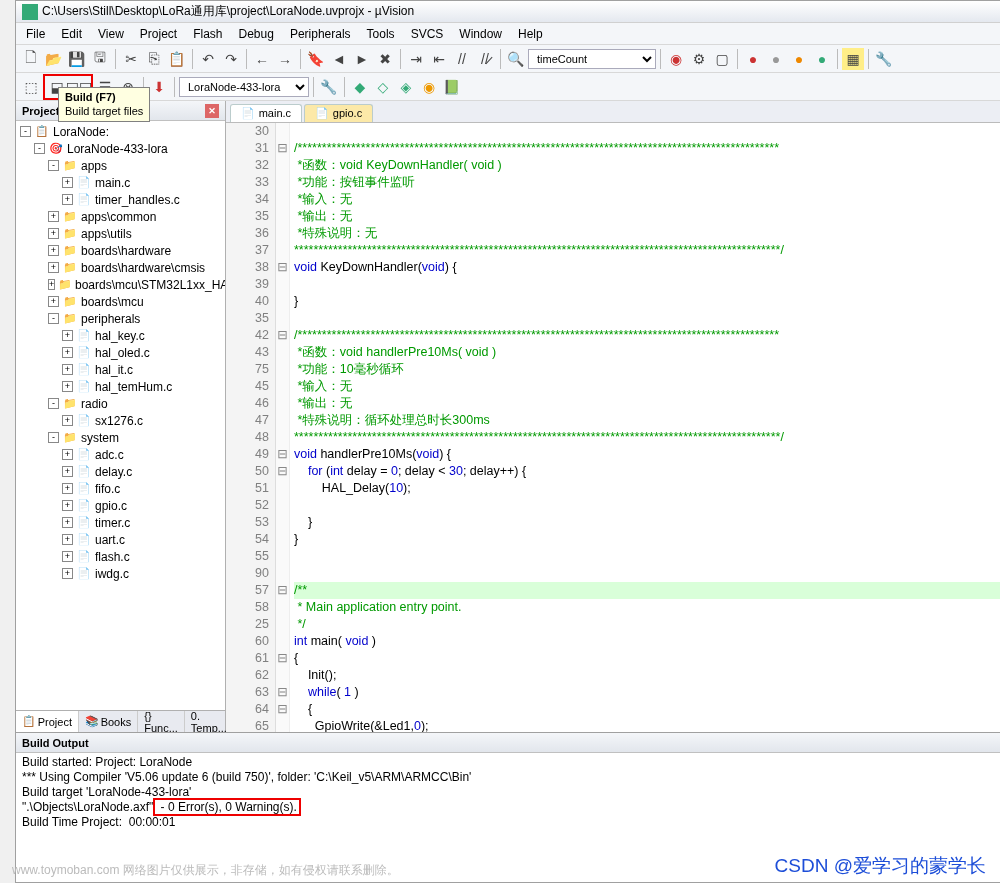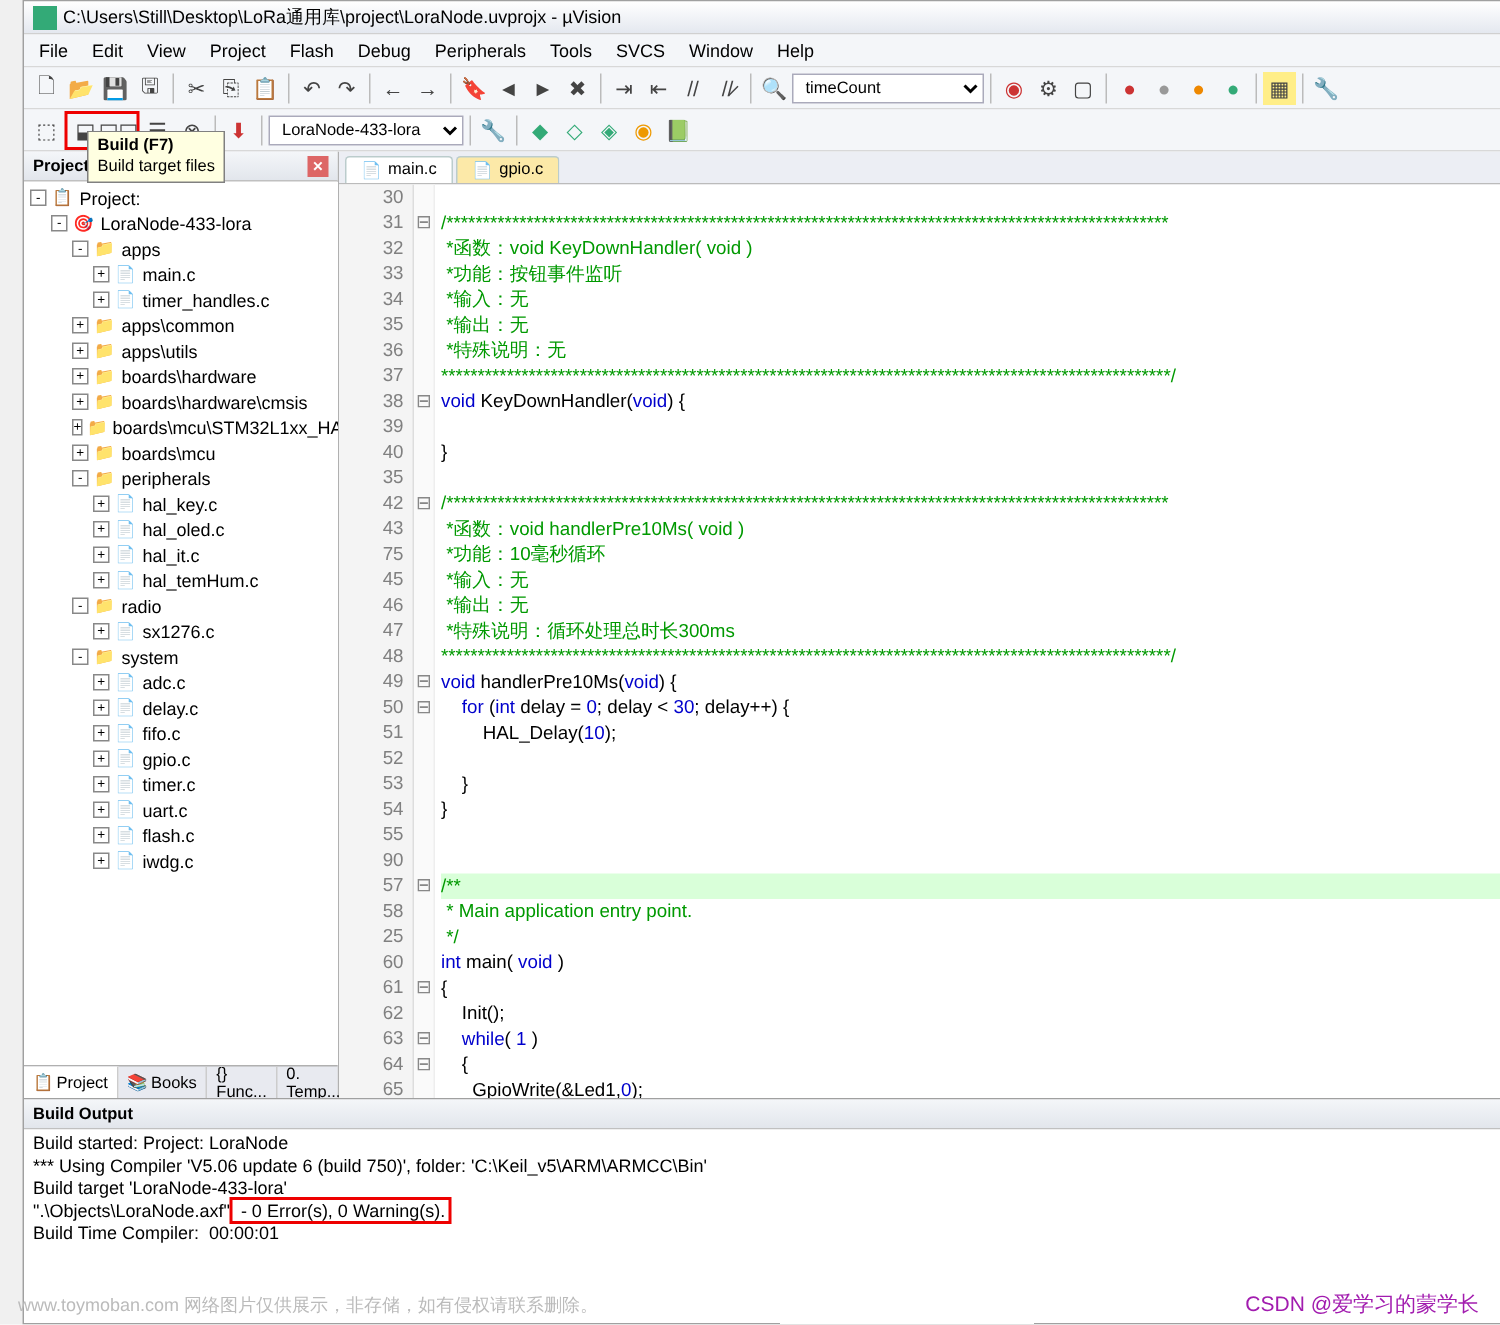--- a/index.html
+++ b/index.html
@@ -40,21 +40,21 @@
 .codearea { flex: 1; padding-left: 4px; white-space: pre; overflow: auto; }
 .ln { line-height: 17px; height: 17px; }
 .kw { color: #0000cc; }
 .cm, .str { color: #009900; }
 .num { color: #0000cc; }
 .hl { background: #d9ffd9; }
 .bottom { height: 150px; display: flex; flex-direction: column; border-top: 1px solid #a0a0a0; }
 .output { flex: 1; background: #fff; font-family: "Courier New", monospace; font-size: 12px; padding: 2px 6px; overflow: auto; white-space: pre; }
 .redul { border: 2px solid #e00; padding: 0 2px; }
 .watermark { position: absolute; bottom: 4px; left: 12px; color: #bbb; font-size: 12px; }
-.csdn { position: absolute; bottom: 4px; right: 14px; color: #a21caf; font-size: 14px; }
+.csdn { position: absolute; bottom: 4px; right: 14px; color: #1d4ed8; font-size: 19px; }
 </style>
 </head>
 <body>
 
 <div class="window">
   <div class="titlebar">
     <div class="icn"></div>
     <span>C:\Users\Still\Desktop\LoRa通用库\project\LoraNode.uvprojx - µVision</span>
   </div>
 
@@ -145,21 +145,21 @@
     <div class="leftcol">
       <div class="panehdr">
         <span>Project</span>
         <span class="pin">📌</span>
         <span class="close">✕</span>
       </div>
       <div class="tree">
         <div class="tnode" style="padding-left:4px">
             <span class="exp">-</span>
             <span class="ficon">📋</span>
-            <span>Project:</span>
+            <span>LoraNode:</span>
           </div>
         <div class="tnode" style="padding-left:18px">
             <span class="exp">-</span>
             <span class="ficon" style="color:#c33">🎯</span>
             <span>LoraNode-433-lora</span>
           </div>
         <div class="tnode" style="padding-left:32px">
             <span class="exp">-</span>
             <span class="ficon fldr">📁</span>
             <span>apps</span>
@@ -385,18 +385,18 @@
   </div>
 
   <div class="bottom">
     <div class="panehdr">
       <span>Build Output</span>
     </div>
     <div class="output"><span>Build started: Project: LoraNode</span>
 <span>*** Using Compiler 'V5.06 update 6 (build 750)', folder: 'C:\Keil_v5\ARM\ARMCC\Bin'</span>
 <span>Build target 'LoraNode-433-lora'</span>
 <span>".\Objects\LoraNode.axf"</span><span class="redul"> - 0 Error(s), 0 Warning(s).</span>
-<span>Build Time Compiler:  00:00:01</span></div>
+<span>Build Time Project:  00:00:01</span></div>
   </div>
 </div>
 
 <div class="watermark">www.toymoban.com  网络图片仅供展示，非存储，如有侵权请联系删除。</div>
 <div class="csdn">CSDN @爱学习的蒙学长</div>
 
 </body></html>

